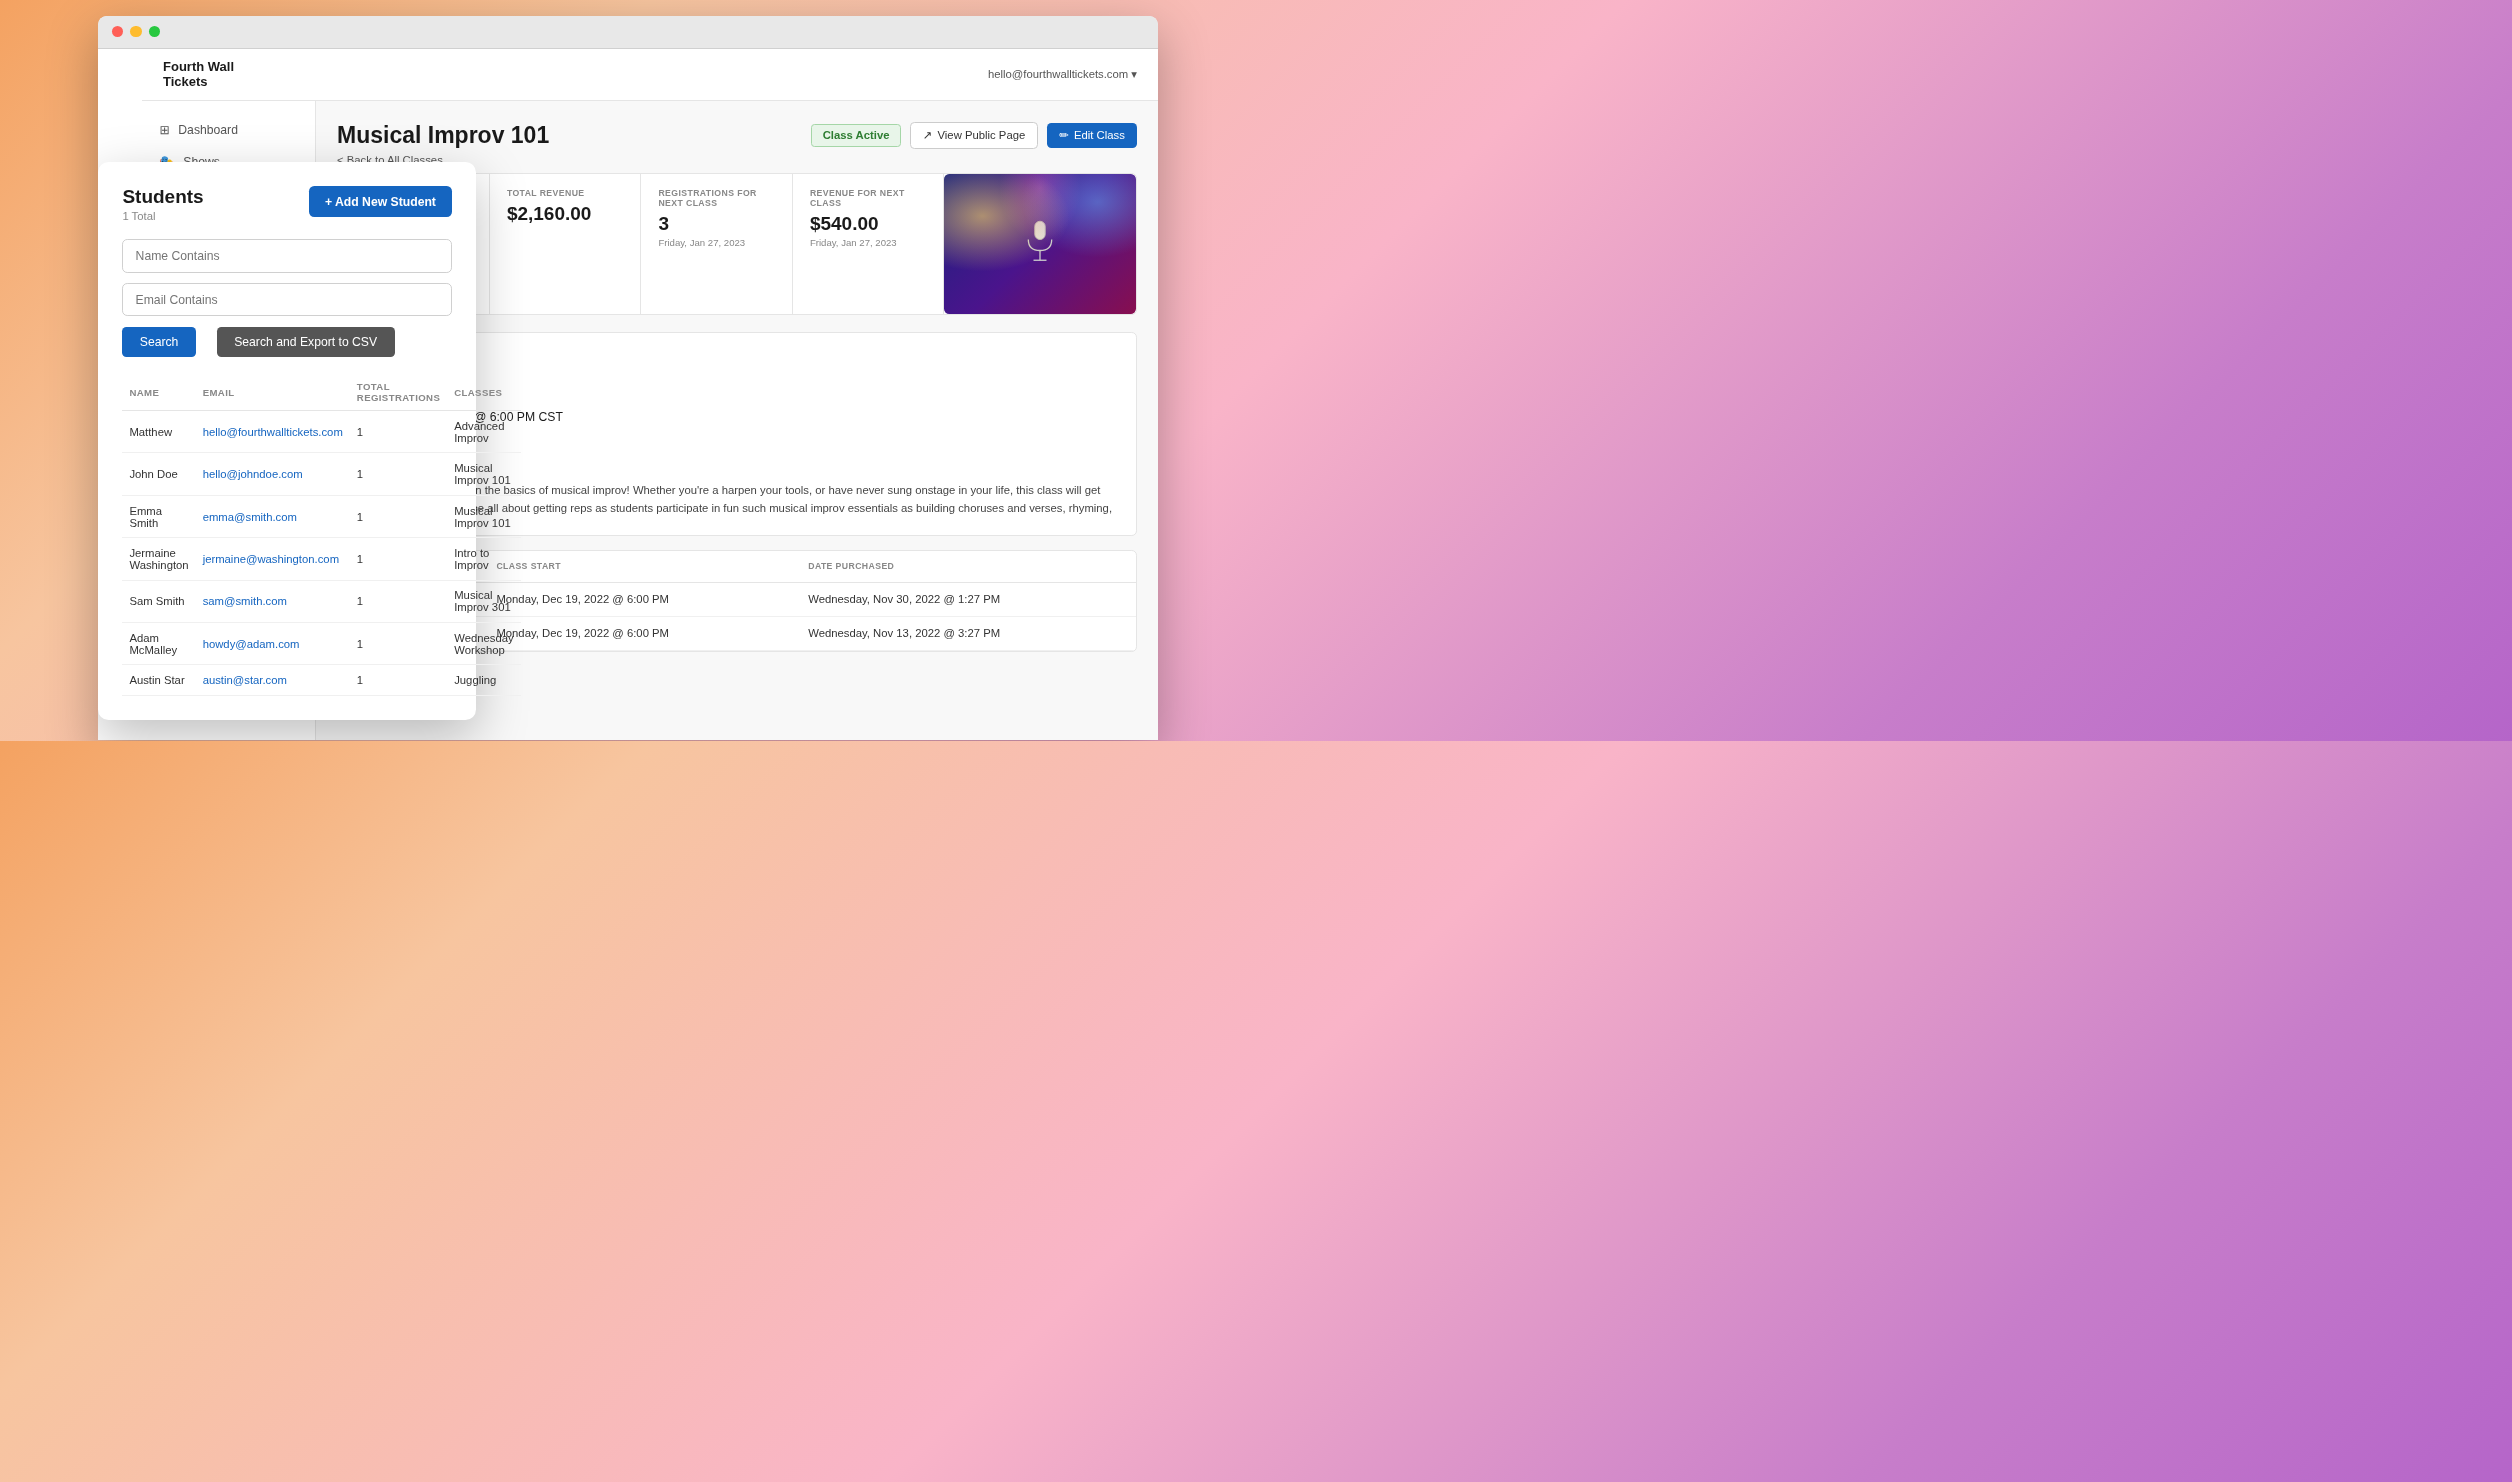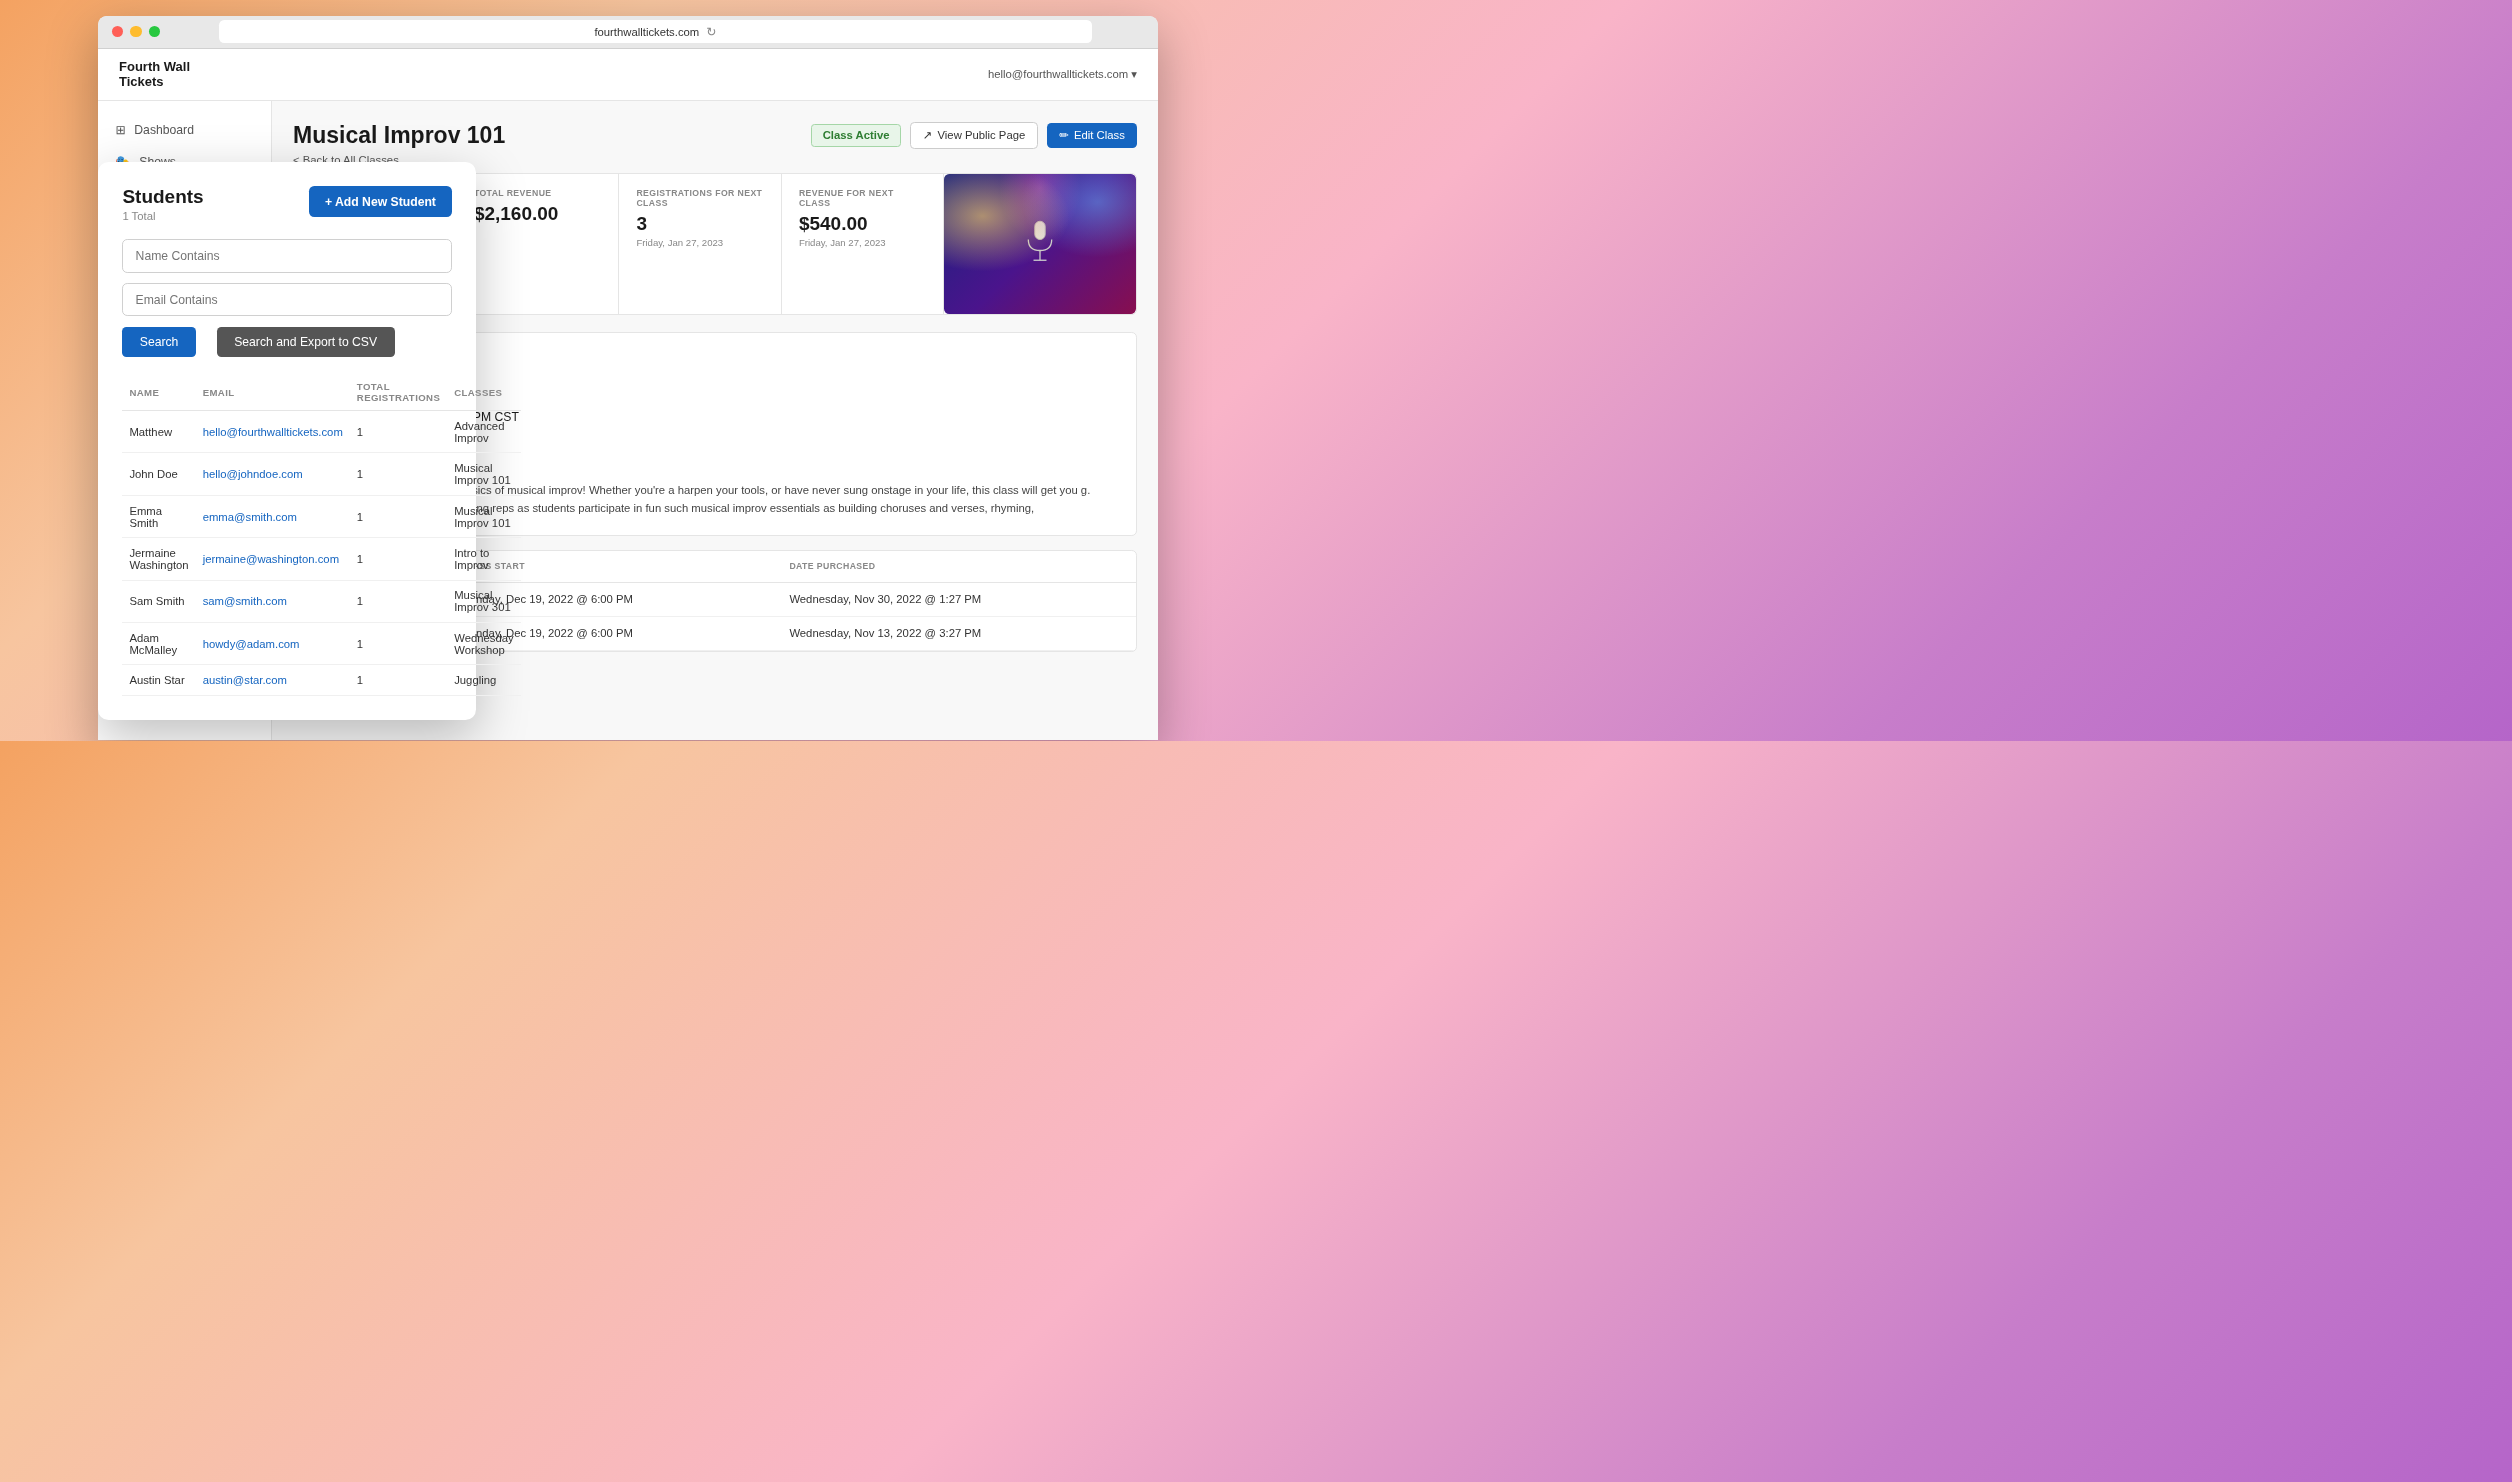--- a/index.html
+++ b/index.html
@@ -56,20 +56,21 @@
       font-size: 11.3px;
       color: #333;
       gap: 7px;
     }
 
     .browser-content {
       background: white;
       height: 691px;
       overflow: hidden;
       position: relative;
+      padding-left: 44px;
     }
 
     
     .app-header {
       background: white;
       border-bottom: 0.9px solid #e5e5e5;
       height: 52px;
       display: flex;
       align-items: center;
       justify-content: space-between;
@@ -443,24 +444,20 @@
     }
   </style>
 </head>
 <body>
 
 <div class="browser-chrome">
   <div class="browser-titlebar">
     <div class="traffic-light tl-red"></div>
     <div class="traffic-light tl-yellow"></div>
     <div class="traffic-light tl-green"></div>
-    <div class="browser-url-bar">
-      <span>fourthwalltickets.com</span>
-      <span style="color:#888; font-size:12.2px;">↻</span>
-    </div>
   </div>
 
   <div class="browser-content">
 
     <div class="app-header">
       <div class="app-logo">
         <div>Fourth Wall</div>
         <div>Tickets</div>
       </div>
       <div class="app-user">

